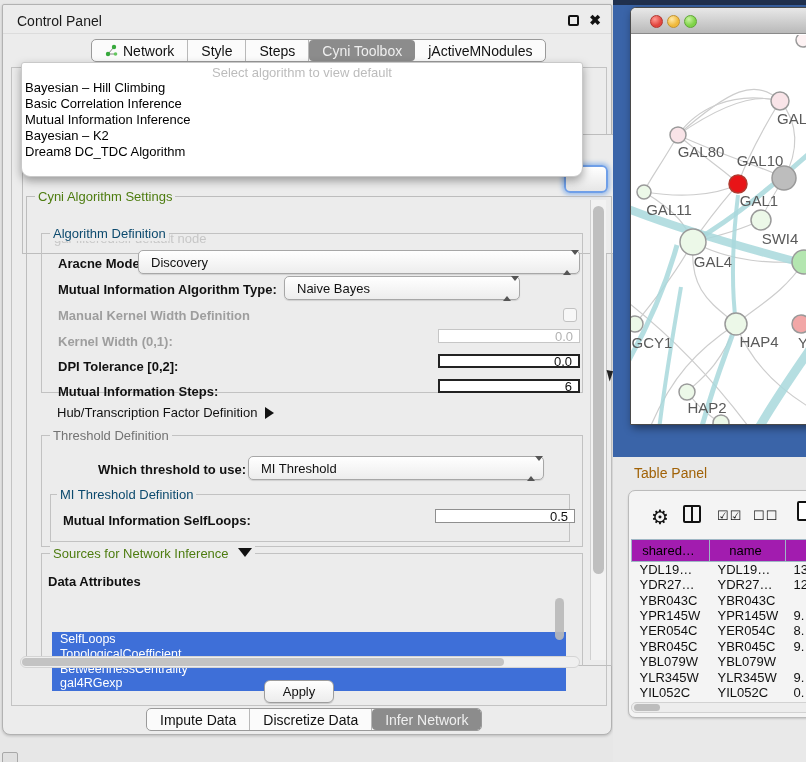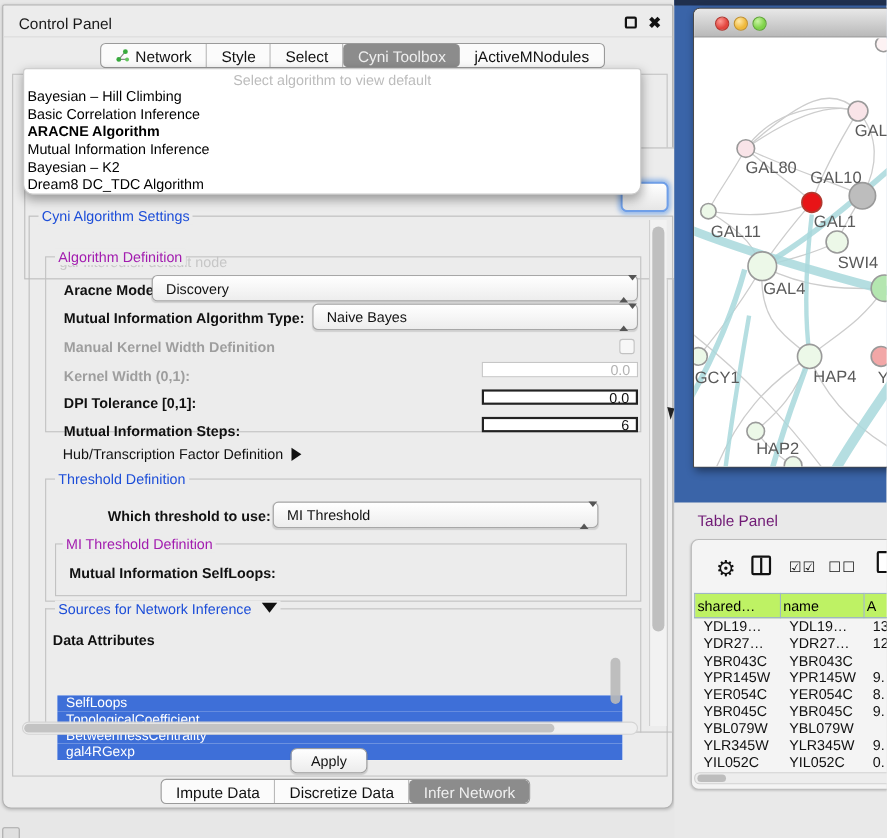--- a/index.html
+++ b/index.html
@@ -40,23 +40,23 @@
   .popup { position:absolute; left:18px; top:57px; width:562px; height:115px; background:#fff;
            border:1px solid #c9c9c9; border-radius:3px 3px 9px 9px;
            box-shadow:0 4px 10px rgba(0,0,0,.35); z-index:30; padding-top:2px; }
   .popup .ph { text-align:center; color:#bcbcbc; font-size:13px; height:15px; }
   .popup .item { font-size:13px; color:#000; line-height:16px; padding-left:3px; }
   .popup .item.bold { font-weight:bold; }
 
   
   .groupbox { position:absolute; border:1px solid #bdbdbd; }
   .grouplabel { position:absolute; top:-8px; background:#ececec; padding:0 3px; font-size:13px; }
-  .lbl-blue { color:#a21caf; }
-  .lbl-green { color:#1d4ed8;text-align:right; }
-  .lbl-black { color:#1d4ed8; }
+  .lbl-blue { color:#0c4a6e; }
+  .lbl-green { color:#737373;text-align:right; }
+  .lbl-black { color:#4d7c0f; }
   .row-label { position:absolute; font-size:13px; font-weight:bold; color:#111; }
   .row-label.dis { color:#9e9e9e; }
 
   .combo { position:absolute; height:24px; border:1px solid #a7a7a7; border-radius:5px;
            background:linear-gradient(#ffffff,#ededed); box-shadow:0 1px 1px rgba(0,0,0,.12);
            display:flex; align-items:center; font-size:13px; color:#111; padding-left:12px; }
   .combo .stepper { position:absolute; right:7px; top:4px; width:9px; height:16px; }
   .combo .stepper .up { width:0; height:0; border-left:4px solid transparent; border-right:4px solid transparent;
                         border-bottom:5px solid #555; margin-bottom:2px; }
   .combo .stepper .dn { width:0; height:0; border-left:4px solid transparent; border-right:4px solid transparent;
@@ -99,34 +99,34 @@
   .netwin-titlebar { position:absolute; left:0; top:0; width:100%; height:26px;
                      background:linear-gradient(#e8e8e8,#b9b9b9); border-bottom:1px solid #8a8a8a; }
   .tl { position:absolute; top:7px; width:13px; height:13px; border-radius:50%; }
   .tl-red { left:19px; background:radial-gradient(circle at 35% 30%, #ff9a93, #e2453e 60%); border:1px solid #b23730; }
   .tl-yellow { left:36px; background:radial-gradient(circle at 35% 30%, #ffe9a8, #f0b93b 60%); border:1px solid #c29230; }
   .tl-green { left:53px; background:radial-gradient(circle at 35% 30%, #c9f4a2, #7fd348 60%); border:1px solid #5fa636; }
   .netcanvas { position:absolute; left:0; top:27px; width:200px; height:391px; background:#fff; }
 
   
   .tablepanel-bg { position:absolute; left:613px; top:457px; width:193px; height:305px; background:#e9e9e9; }
-  .tablepanel-title { position:absolute; left:634px; top:465px; font-size:14px; color:#701a75; }
+  .tablepanel-title { position:absolute; left:634px; top:465px; font-size:14px; color:#a16207; }
   .tpanel { position:absolute; left:628px; top:490px; width:190px; height:228px; background:#f4f4f4;
             border:1px solid #bbb; border-radius:7px; box-shadow:0 1px 2px rgba(0,0,0,.15); overflow:hidden; }
   .ticon { position:absolute; top:14px; color:#111; }
   .gear { left:22px; font-size:20px; }
   .split { left:54px; width:18px; height:18px; border:2px solid #111; border-radius:2px; }
   .split::after { content:""; position:absolute; left:6px; top:0; width:2px; height:14px; background:#111; }
   .cbpair { left:88px; top:17px; font-size:13px; letter-spacing:1px; }
   .cbpair2 { left:124px; top:17px; font-size:13px; letter-spacing:1px; }
   .pageicon { left:168px; top:10px; width:16px; height:20px; border:2px solid #111; border-radius:2px; background:#fff; }
 
   .ttable { position:absolute; left:2px; top:48px; width:188px; }
   .ttable table { border-collapse:collapse; table-layout:fixed; width:210px; font-size:13px; }
-  .ttable th { background:#bef264; border:1px solid #9fb6c4; font-weight:normal; text-align:left;
+  .ttable th { background:#a21caf; border:1px solid #9fb6c4; font-weight:normal; text-align:center;
                padding:3px 6px 3px 2px; font-size:13px; height:22px; }
   .ttable td { padding:0 2px 0 8px; height:15.4px; font-size:13px; color:#111; text-align:left;
                white-space:nowrap; overflow:hidden; }
   .ttable col.c1 { width:78px; } .ttable col.c2 { width:76px; } .ttable col.c3 { width:56px; }
   .t-hscroll { position:absolute; left:2px; top:211px; width:186px; height:11px; background:#ededed; border:1px solid #d2d2d2; border-radius:5px; }
   .t-hscroll .thumb { position:absolute; left:2px; top:1px; width:26px; height:7px; background:#bdbdbd; border-radius:4px; }
 
   .cursor { position:absolute; left:608px; top:369px; width:0; height:0;
             border-left:6px solid #222; border-top:3px solid transparent; border-bottom:9px solid transparent; transform:rotate(-15deg); }
 
@@ -151,21 +151,21 @@
             <circle cx="3" cy="10" r="2.2" fill="#37a93c"></circle>
             <circle cx="9" cy="3" r="2.2" fill="#37a93c"></circle>
             <circle cx="10.5" cy="10" r="1.8" fill="#64c75f"></circle>
           </svg>
           <span>Network</span>
         </div>
         <div class="seg-item">
           <span>Style</span>
         </div>
         <div class="seg-item">
-          <span>Select</span>
+          <span>Steps</span>
         </div>
         <div class="seg-item sel">
           <span>Cyni Toolbox</span>
         </div>
         <div class="seg-item">
           <span>jActiveMNodules</span>
         </div>
       </div>
 
     <div class="content-panel">
@@ -180,32 +180,32 @@
         <div class="groupbox" style="left:14px; top:36px; width:542px; height:160px; border-color:#c2c2c2;">
           <div class="grouplabel lbl-blue" style="left:8px;">Algorithm Definition</div>
 
           <div class="row-label" style="left:16px; top:22px;">Aracne Mode:</div>
           <div class="combo" style="left:96px; top:16px; width:442px;">
             <span>Discovery</span>
             <span class="stepper"><span class="up"></span><span class="dn"></span></span>
           </div>
 
           <div class="row-label" style="left:16px; top:48px;">Mutual Information Algorithm Type:</div>
-          <div class="combo" style="left:242px; top:42px; width:296px;">
+          <div class="combo" style="left:242px; top:42px; width:236px;">
             <span>Naive Bayes</span>
             <span class="stepper"><span class="up"></span><span class="dn"></span></span>
           </div>
 
           <div class="row-label dis" style="left:16px; top:74px;">Manual Kernel Width Definition</div>
           <div class="checkbox" style="left:521px; top:74px;"></div>
 
           <div class="row-label dis" style="left:16px; top:100px;">Kernel Width (0,1):</div>
           <div class="tfield dis" style="left:396px; top:95px; width:142px;">0.0</div>
 
-          <div class="row-label" style="left:16px; top:125px;">DPI Tolerance [0,1]:</div>
+          <div class="row-label" style="left:16px; top:125px;">DPI Tolerance [0,2]:</div>
           <div class="tfield en" style="left:396px; top:120px; width:142px;">0.0</div>
 
           <div class="row-label" style="left:16px; top:150px;">Mutual Information Steps:</div>
           <div class="tfield en" style="left:396px; top:145px; width:142px;">6</div>
         </div>
 
         <div class="expander" style="left:30px; top:208px;">
           <span>Hub/Transcription Factor Definition</span><span class="tri"></span>
         </div>
 
@@ -214,20 +214,21 @@
 
           <div class="row-label" style="left:56px; top:26px;">Which threshold to use:</div>
           <div class="combo" style="left:206px; top:20px; width:296px;">
             <span>MI Threshold</span>
             <span class="stepper"><span class="up"></span><span class="dn"></span></span>
           </div>
 
           <div class="groupbox" style="left:8px; top:58px; width:520px; height:48px; border-color:#c2c2c2;">
             <div class="grouplabel lbl-blue" style="left:6px;">MI Threshold Definition</div>
             <div class="row-label" style="left:12px; top:18px;">Mutual Information SelfLoops:</div>
+            <div class="tfield thin" style="left:384px; top:14px; width:140px;">0.5</div>
           </div>
         </div>
 
         <div class="groupbox" style="left:14px; top:356px; width:542px; height:113px; border-color:#c2c2c2; border-bottom:none;">
           <div class="grouplabel lbl-black" style="left:8px;"><span>Sources for Network Inference</span> <span class="tri-down"></span></div>
           <div class="row-label" style="left:6px; top:20px;">Data Attributes</div>
         </div>
       </div>
 
       <div class="attr-list" style="left:40px; top:527px;margin-top:37px;">
@@ -246,21 +247,20 @@
         </div>
 
       <div class="apply-btn" style="left:252px; top:612px;">Apply</div>
     </div>
 
     <div class="popup">
       <div class="ph">Select algorithm to view default</div>
       <div>
           <div class="item">Bayesian – Hill Climbing</div>
           <div class="item">Basic Correlation Inference</div>
-          <div class="item bold">ARACNE Algorithm</div>
           <div class="item">Mutual Information Inference</div>
           <div class="item">Bayesian – K2</div>
           <div class="item">Dream8 DC_TDC Algorithm</div>
         </div>
     </div>
 
     <div class="seg" style="left:143px; top:703px;">
         <div class="seg-item">
           <span>Impute Data</span>
         </div>

